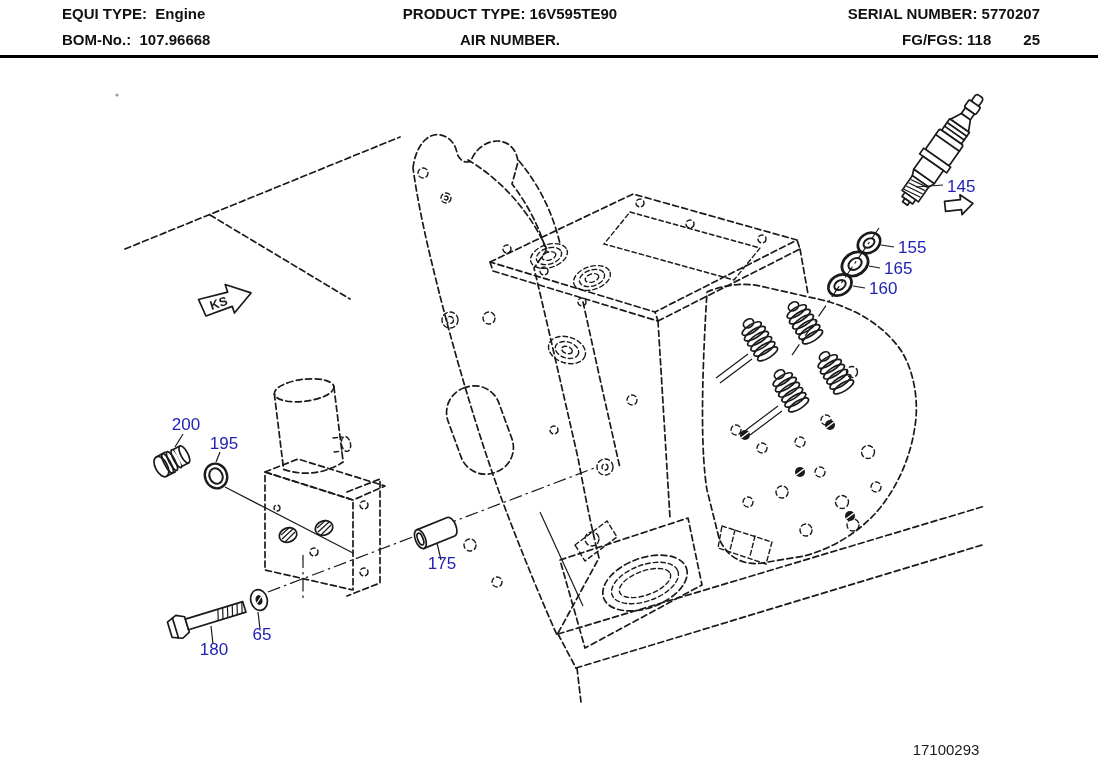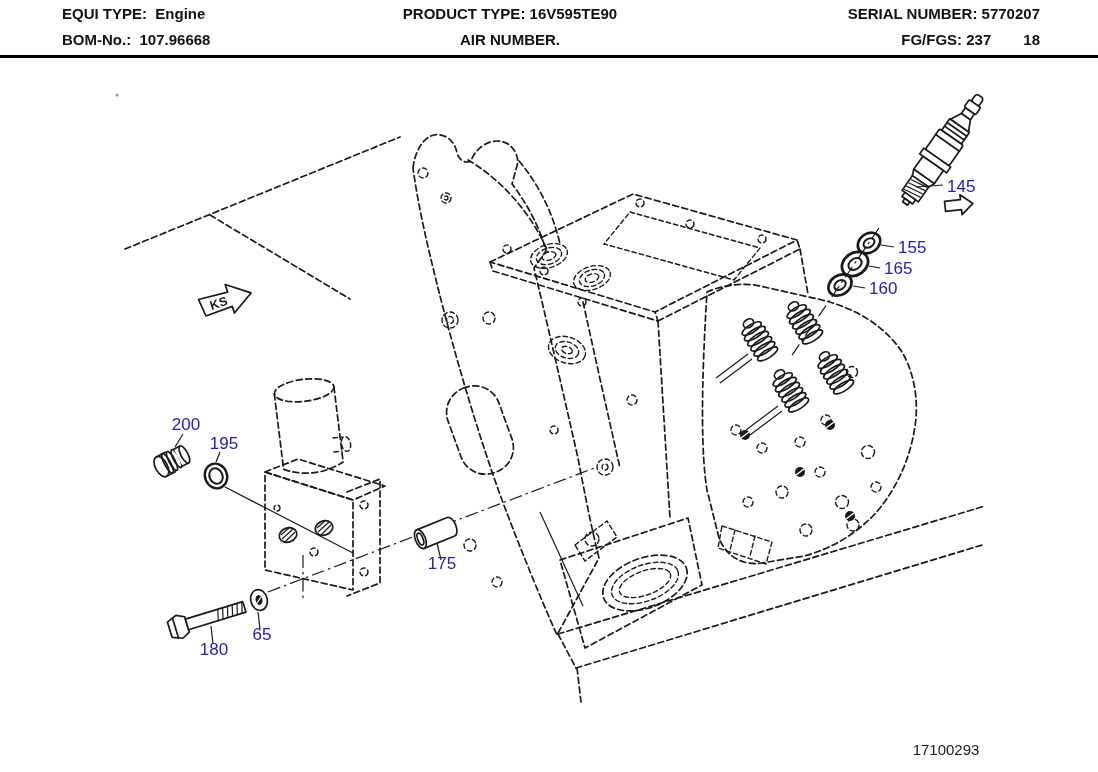--- a/index.html
+++ b/index.html
@@ -30,21 +30,21 @@
 <body>
 
 <div class="page">
 
   <div class="hdr">
     <div class="cell r1 c-left"><span>EQUI TYPE:</span>&nbsp; <span>Engine</span></div>
     <div class="cell r2 c-left"><span>BOM-No.:</span>&nbsp; <span>107.96668</span></div>
     <div class="cell r1 c-mid"><span>PRODUCT TYPE:</span>&nbsp;<span>16V595TE90</span></div>
     <div class="cell r2 c-mid">AIR NUMBER.</div>
     <div class="cell r1 c-right"><span>SERIAL NUMBER:</span>&nbsp;<span>5770207</span></div>
-    <div class="cell r2 c-right"><span>FG/FGS:</span>&nbsp;<span>237</span><span class="fg-gap"></span><span>18</span></div>
+    <div class="cell r2 c-right"><span>FG/FGS:</span>&nbsp;<span>118</span><span class="fg-gap"></span><span>25</span></div>
   </div>
 
   <svg class="dwg" width="1098" height="714" viewBox="0 0 1098 714">
 
     <defs>
       <g id="spring">
         <ellipse cx="0" cy="-16" rx="5.5" ry="4" class="sldn" stroke-width="1.5"></ellipse>
         <ellipse cx="0" cy="-10" rx="11" ry="4" class="sldn" stroke-width="1.5"></ellipse>
         <ellipse cx="0" cy="-4" rx="12" ry="4.2" class="sldn" stroke-width="1.5"></ellipse>
         <ellipse cx="0" cy="2" rx="12" ry="4.2" class="sldn" stroke-width="1.5"></ellipse>

